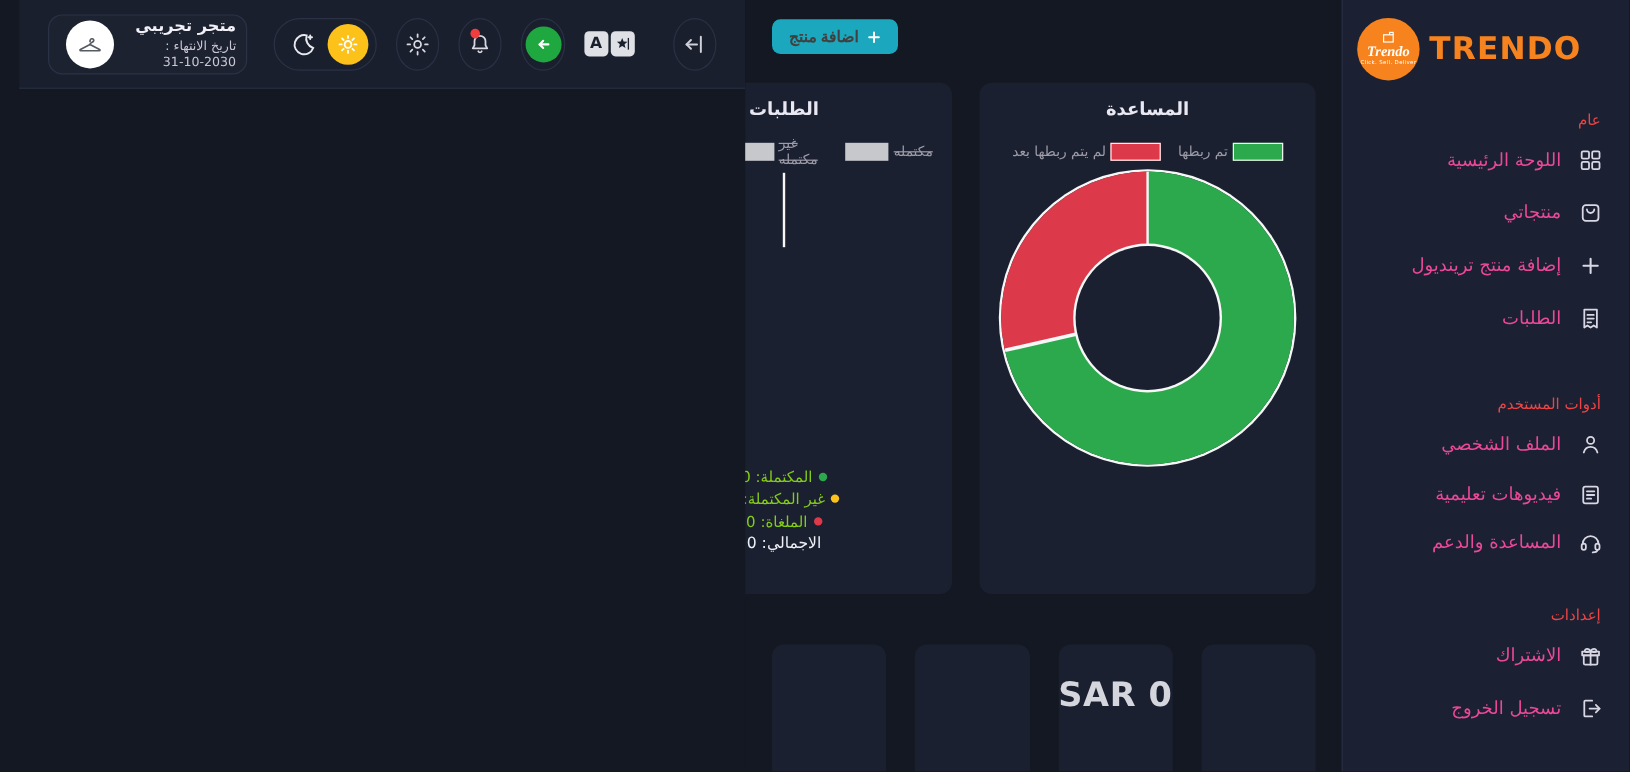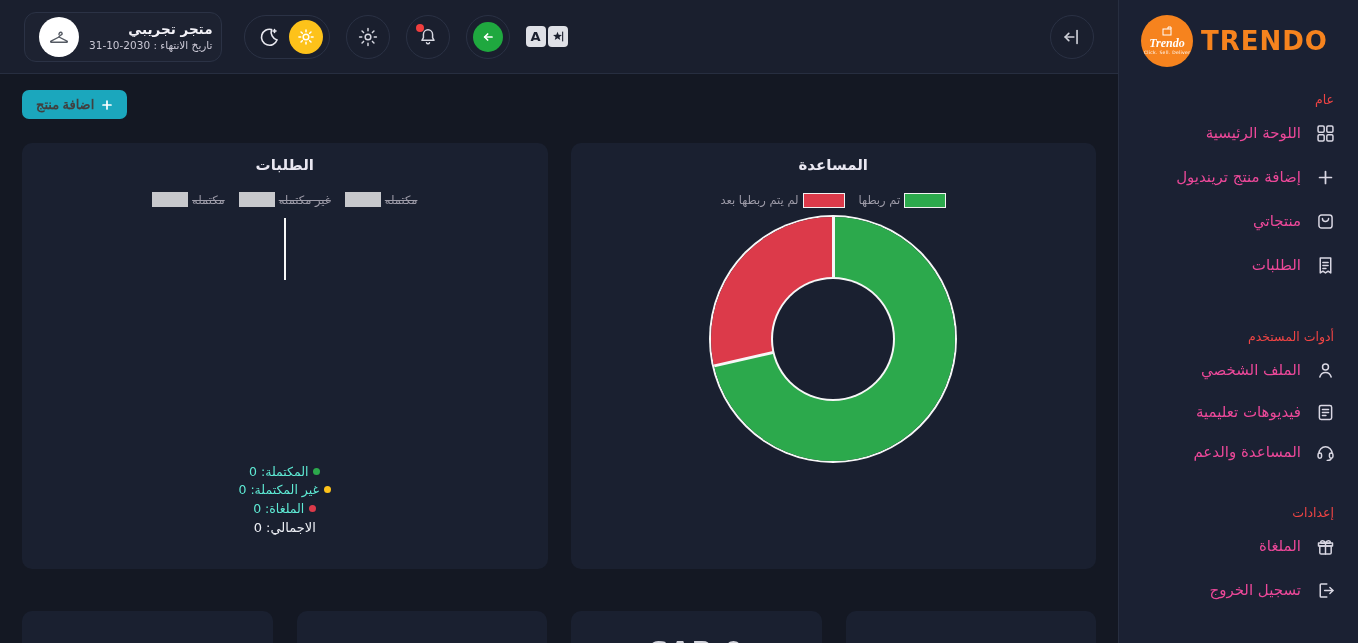--- a/index.html
+++ b/index.html
@@ -3,21 +3,21 @@
 <meta charset="utf-8">
 <style>
   * { margin:0; padding:0; box-sizing:border-box; }
   html,body { width:1358px; height:643px; overflow:hidden; }
   body {
     font-family:"DejaVu Sans","Liberation Sans",sans-serif;
     background:#141823; color:#eceaf4;
     display:flex; flex-direction:row;
   }
   
-  .app-left { flex:1 1 auto; width:1118px; display:flex; flex-direction:column; height:100%; }
+  .app-left { flex:1 1 auto; width:1118px; display:flex; height:100%;padding-left:16px; }
 
   
   .header {
     height:74px; background:#1a1f2e; border-bottom:1px solid #272e40;
     display:flex; align-items:center; gap:16px; padding:0 24px; direction:ltr;
     flex:0 0 74px;
   }
   .store-pill {
     display:flex; direction:rtl; align-items:center; gap:10px;
     border:1px solid #2b3245; border-radius:12px; height:50px; padding:0 8px 0 14px;
@@ -95,37 +95,37 @@
     background:#f7f7f7; transform-origin:50% 100%;
   }
   .donut-hole {
     position:absolute; left:50%; top:50%; width:120px; height:120px;
     transform:translate(-50%,-50%); border-radius:50%;
     background:#1a2030; box-shadow:0 0 0 2px #f7f7f7;
   }
   .empty-spoke { width:2.5px; height:62px; background:#f7f7f7; margin-top:1px; }
 
   .stats-block { margin-top:auto; padding-bottom:32px; text-align:center; }
-  .stat-line { font-size:12.5px; color:#5eead4; line-height:18.5px; }
+  .stat-line { font-size:12.5px; color:#84cc16; line-height:18.5px; }
   .stat-dot { display:inline-block; width:7px; height:7px; border-radius:50%; margin-left:5px; vertical-align:1px; }
   .stat-total { font-size:13px; font-weight:normal; color:#eef0f6; line-height:19px; }
 
   .bottom-row { display:flex; flex-direction:row-reverse; gap:24px; margin-top:42px; }
   .stat-card {
     flex:1 1 0; height:150px; background:#1a2030; border-radius:10px;
     display:flex; justify-content:center; padding-top:25px;
   }
   .sar-value { font-size:28px; font-weight:bold; color:#d4d5dd; letter-spacing:0.5px; }
 
   
   .sidebar {
     flex:0 0 240px; width:240px; background:#1b2133; border-left:1px solid #272e40;
     height:100%; direction:rtl; padding:10px 20px 0 12px; overflow:hidden;
   }
-  .brand-row { display:flex; align-items:center; justify-content:center; gap:8px; height:62px; direction:ltr; }
+  .brand-row { display:flex; align-items:center; gap:8px; height:62px; direction:ltr; }
   .brand-badge {
     width:52px; height:52px; border-radius:50%; background:#f6831e; color:#ffffff;
     display:flex; flex-direction:column; align-items:center; justify-content:center; line-height:1;
   }
   .brand-badge .b-name { font-family:"Liberation Serif","DejaVu Serif",serif; font-weight:bold; font-style:italic; font-size:12px; margin-top:1px; }
   .brand-badge .b-tag { font-size:4.5px; margin-top:2px; letter-spacing:0.3px; }
   .brand-wordmark {
     color:#f6831e; font-weight:bold; font-size:26px; letter-spacing:1px;
     font-family:"DejaVu Sans","Liberation Sans",sans-serif;
   }
@@ -325,35 +325,35 @@
           <rect x="13.5" y="3.5" width="7" height="7" rx="1.4"></rect>
         <rect x="3.5" y="13.5" width="7" height="7" rx="1.4"></rect>
           <rect x="13.5" y="13.5" width="7" height="7" rx="1.4"></rect>
       </svg>
     </span>
     <span>اللوحة الرئيسية</span>
   </div>
 
   <div class="side-item">
     <span class="si-icon">
-      <svg width="19" height="19" viewBox="0 0 24 24" fill="none" stroke="#d9d7e3" stroke-width="2.2" stroke-linecap="round">
-        <path d="M12 4.5v15M4.5 12h15"></path>
-      </svg>
-    </span>
-    <span>إضافة منتج ترينديول</span>
-  </div>
-
-  <div class="side-item">
-    <span class="si-icon">
       <svg width="21" height="21" viewBox="0 0 24 24" fill="none" stroke="#d9d7e3" stroke-width="1.7" stroke-linecap="round">
         <rect x="4.5" y="4.5" width="15" height="15" rx="3"></rect>
           <path d="M8.5 8.5a3.5 3.5 0 0 0 7 0"></path>
       </svg>
     </span>
     <span>منتجاتي</span>
+  </div>
+
+  <div class="side-item">
+    <span class="si-icon">
+      <svg width="19" height="19" viewBox="0 0 24 24" fill="none" stroke="#d9d7e3" stroke-width="2.2" stroke-linecap="round">
+        <path d="M12 4.5v15M4.5 12h15"></path>
+      </svg>
+    </span>
+    <span>إضافة منتج ترينديول</span>
   </div>
 
   <div class="side-item">
     <span class="si-icon">
       <svg width="21" height="21" viewBox="0 0 24 24" fill="none" stroke="#d9d7e3" stroke-width="1.7" stroke-linecap="round" stroke-linejoin="round">
         <path d="M6 3.5h12v17l-3-2-3 2-3-2-3 2v-17z"></path>
           <path d="M9 8.5h6M9 12h6M9 15.5h3.5"></path>
       </svg>
     </span>
     <span>الطلبات</span>
@@ -397,21 +397,21 @@
 
   <div class="side-item">
     <span class="si-icon">
       <svg width="21" height="21" viewBox="0 0 24 24" fill="none" stroke="#d9d7e3" stroke-width="1.7" stroke-linecap="round" stroke-linejoin="round">
         <rect x="4" y="8" width="16" height="3.5"></rect>
           <path d="M5.5 11.5h13V19a1.5 1.5 0 0 1-1.5 1.5H7A1.5 1.5 0 0 1 5.5 19v-7.5z"></path>
         <path d="M12 8v12.5"></path>
           <path d="M12 8c-1.5-3.5-5.5-3-5.5-.8S10 8 12 8zm0 0c1.5-3.5 5.5-3 5.5-.8S14 8 12 8z"></path>
       </svg>
     </span>
-    <span>الملغاة</span>
+    <span>الاشتراك</span>
   </div>
 
   <div class="side-item">
     <span class="si-icon">
       <svg width="21" height="21" viewBox="0 0 24 24" fill="none" stroke="#d9d7e3" stroke-width="1.7" stroke-linecap="round" stroke-linejoin="round">
         <path d="M13.5 4.5H7a1 1 0 0 0-1 1v13a1 1 0 0 0 1 1h6.5"></path>
           <path d="M11 12h9.5"></path>
           <path d="M17 8.5l3.5 3.5-3.5 3.5"></path>
       </svg>
     </span>

